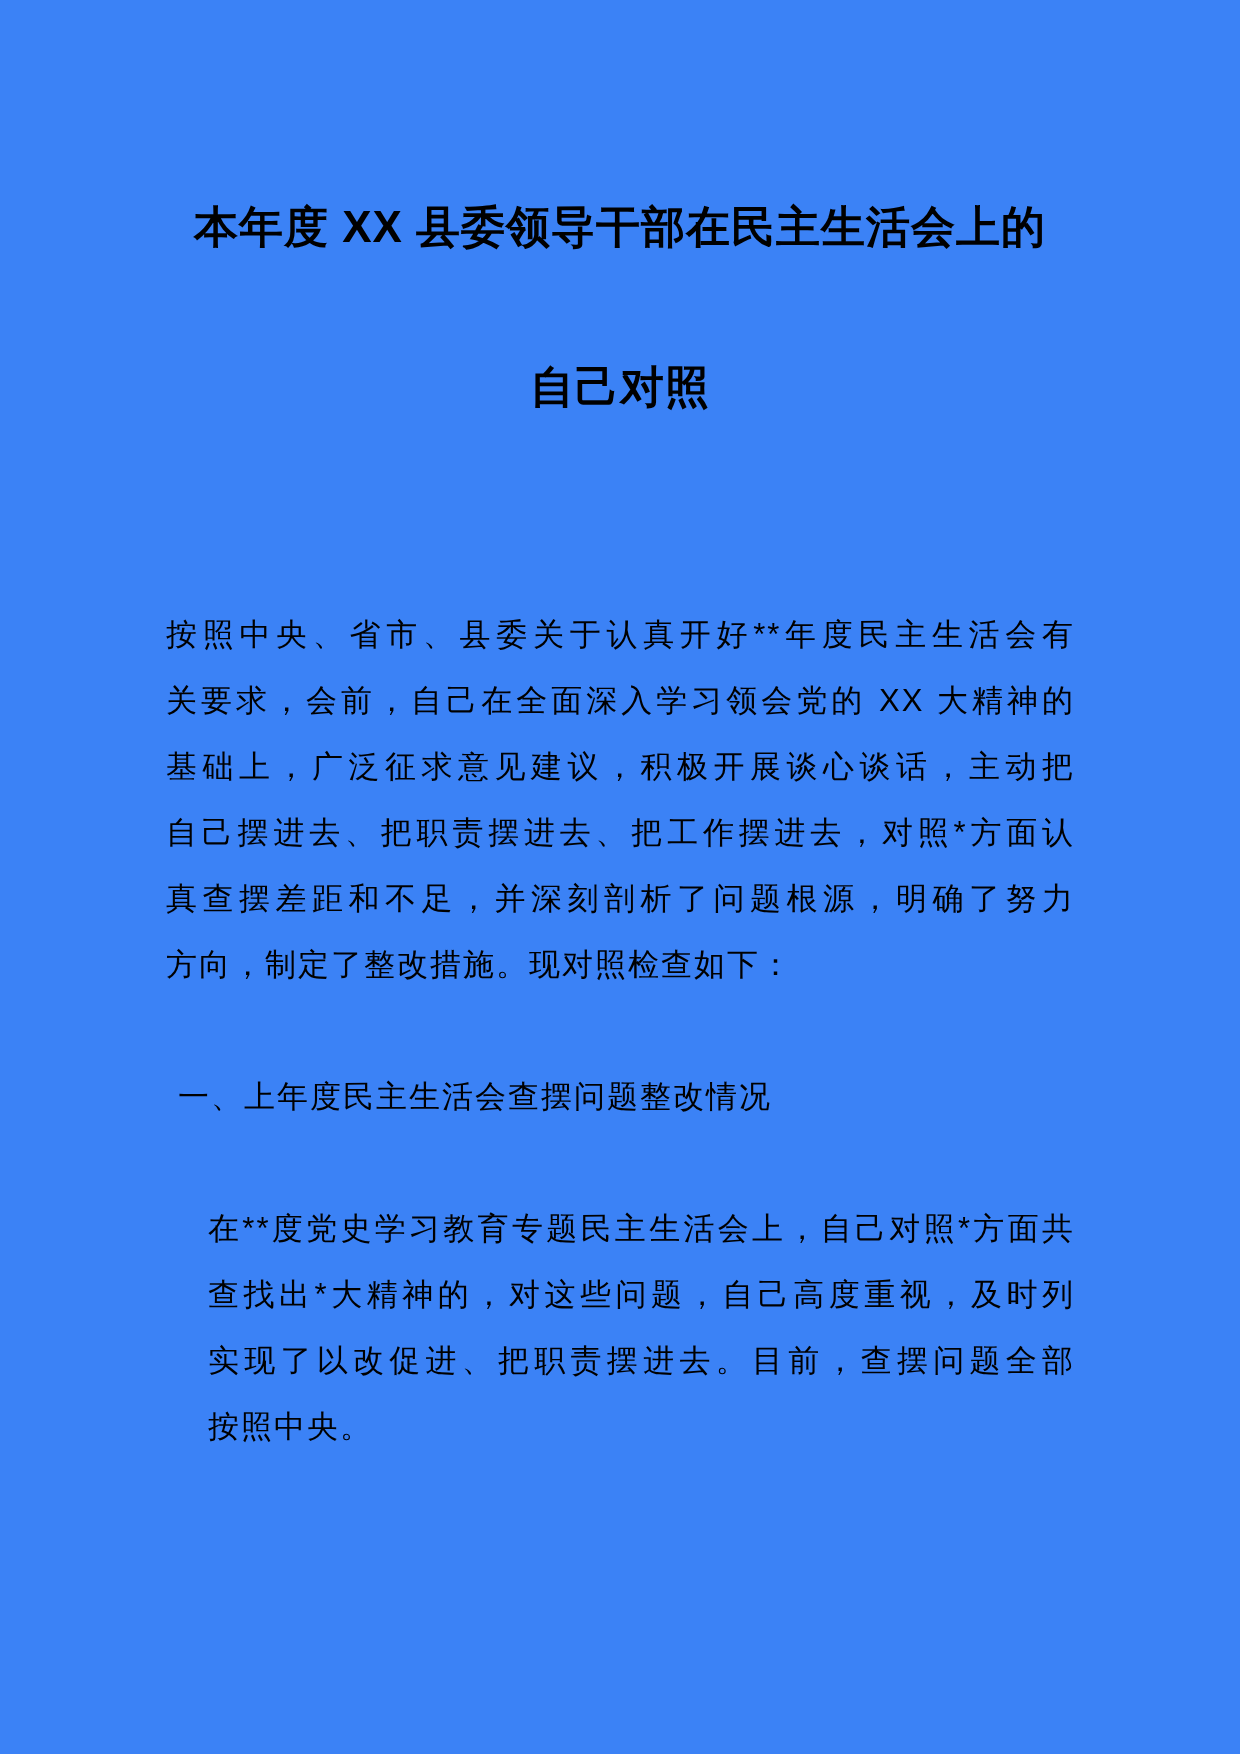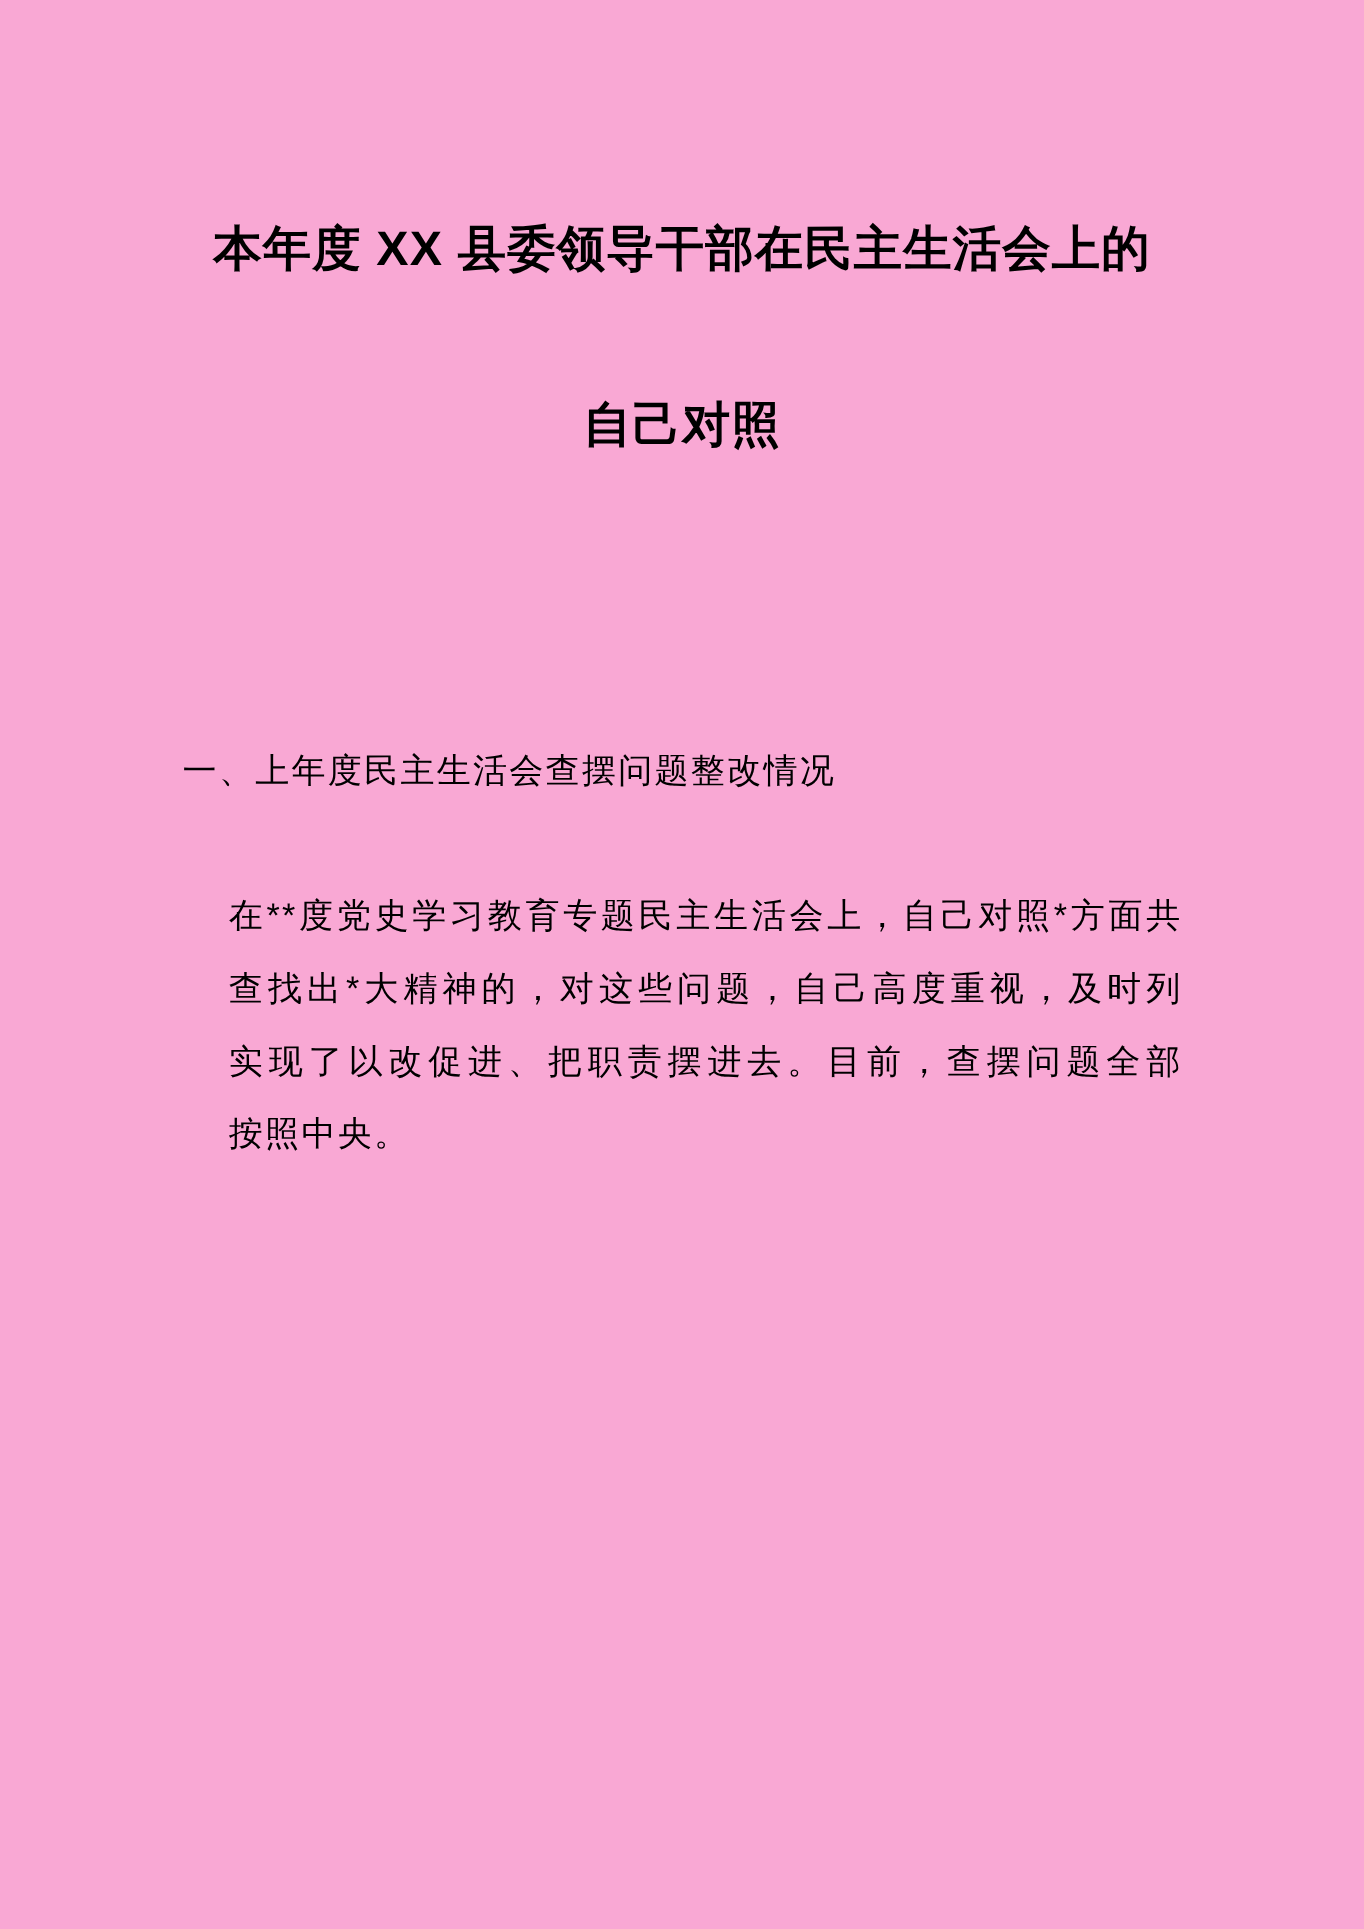--- a/index.html
+++ b/index.html
@@ -4,21 +4,21 @@
 <style>
   html, body {
     margin: 0;
     padding: 0;
     background: #ffffff;
   }
   .page {
     position: relative;
     width: 1240px;
     height: 1754px;
-    background: #f9a8d4;
+    background: #3b82f6;
     color: #000000;
     font-family: "Liberation Sans", sans-serif;
     overflow: hidden;
   }
   .doc-title {
     position: absolute;
     top: 200px;
     left: 0;
     width: 100%;
     margin: 0;
@@ -41,21 +41,21 @@
     width: 909px;
     font-size: 31px;
     line-height: 66px;
     letter-spacing: 2px;
     font-weight: normal;
   }
   .para {
     margin: 0;
   }
   .section-heading {
-    margin: 66px 0;
+    margin: 66px 12px;
     font-size: 31px;
     font-weight: normal;
     line-height: 66px;
   }
   .para-2 {
     margin-top: 66px;
     margin-left: 42px;
   }
   .text-line {
     display: block;
@@ -73,20 +73,28 @@
 
 <div class="page">
 
   <h1 class="doc-title">
     <span class="title-line">本年度 XX 县委领导干部在民主生活会上的</span>
     <span class="title-line title-line-2">自己对照</span>
   </h1>
 
   <div class="doc-body">
 
+    <p class="para para-1">
+      <span class="text-line fill">按照中央、省市、县委关于认真开好**年度民主生活会有</span>
+      <span class="text-line fill">关要求，会前，自己在全面深入学习领会党的 XX 大精神的</span>
+      <span class="text-line fill">基础上，广泛征求意见建议，积极开展谈心谈话，主动把</span>
+      <span class="text-line fill">自己摆进去、把职责摆进去、把工作摆进去，对照*方面认</span>
+      <span class="text-line fill">真查摆差距和不足，并深刻剖析了问题根源，明确了努力</span>
+      <span class="text-line">方向，制定了整改措施。现对照检查如下：</span>
+    </p>
 
     <p class="section-heading">一、上年度民主生活会查摆问题整改情况</p>
 
     <p class="para para-2">
       <span class="text-line fill">在**度党史学习教育专题民主生活会上，自己对照*方面共</span>
       <span class="text-line fill">查找出*大精神的，对这些问题，自己高度重视，及时列</span>
       <span class="text-line fill">实现了以改促进、把职责摆进去。目前，查摆问题全部</span>
       <span class="text-line">按照中央。</span>
     </p>
 

